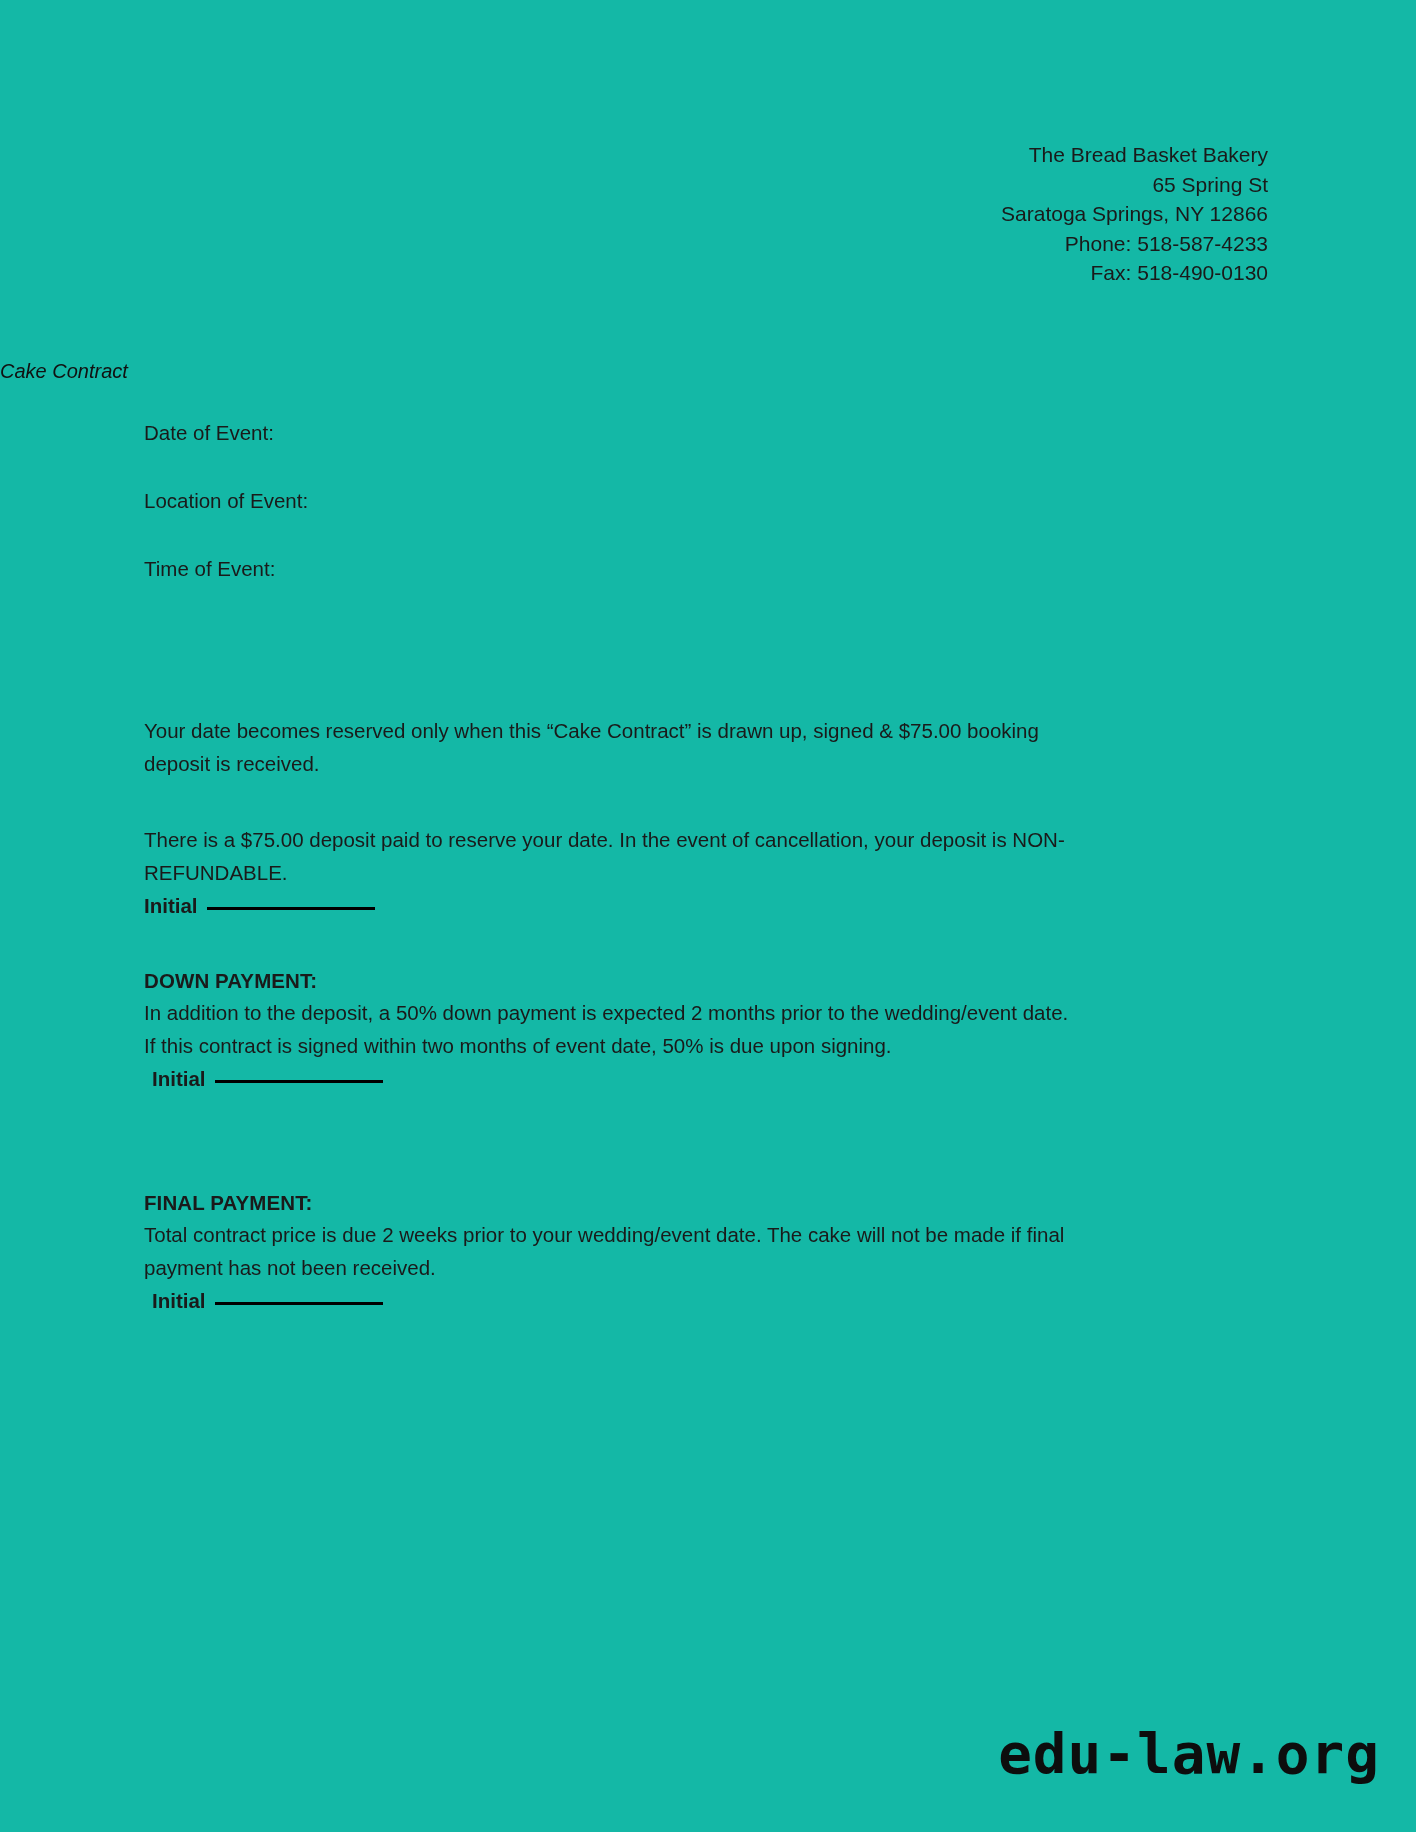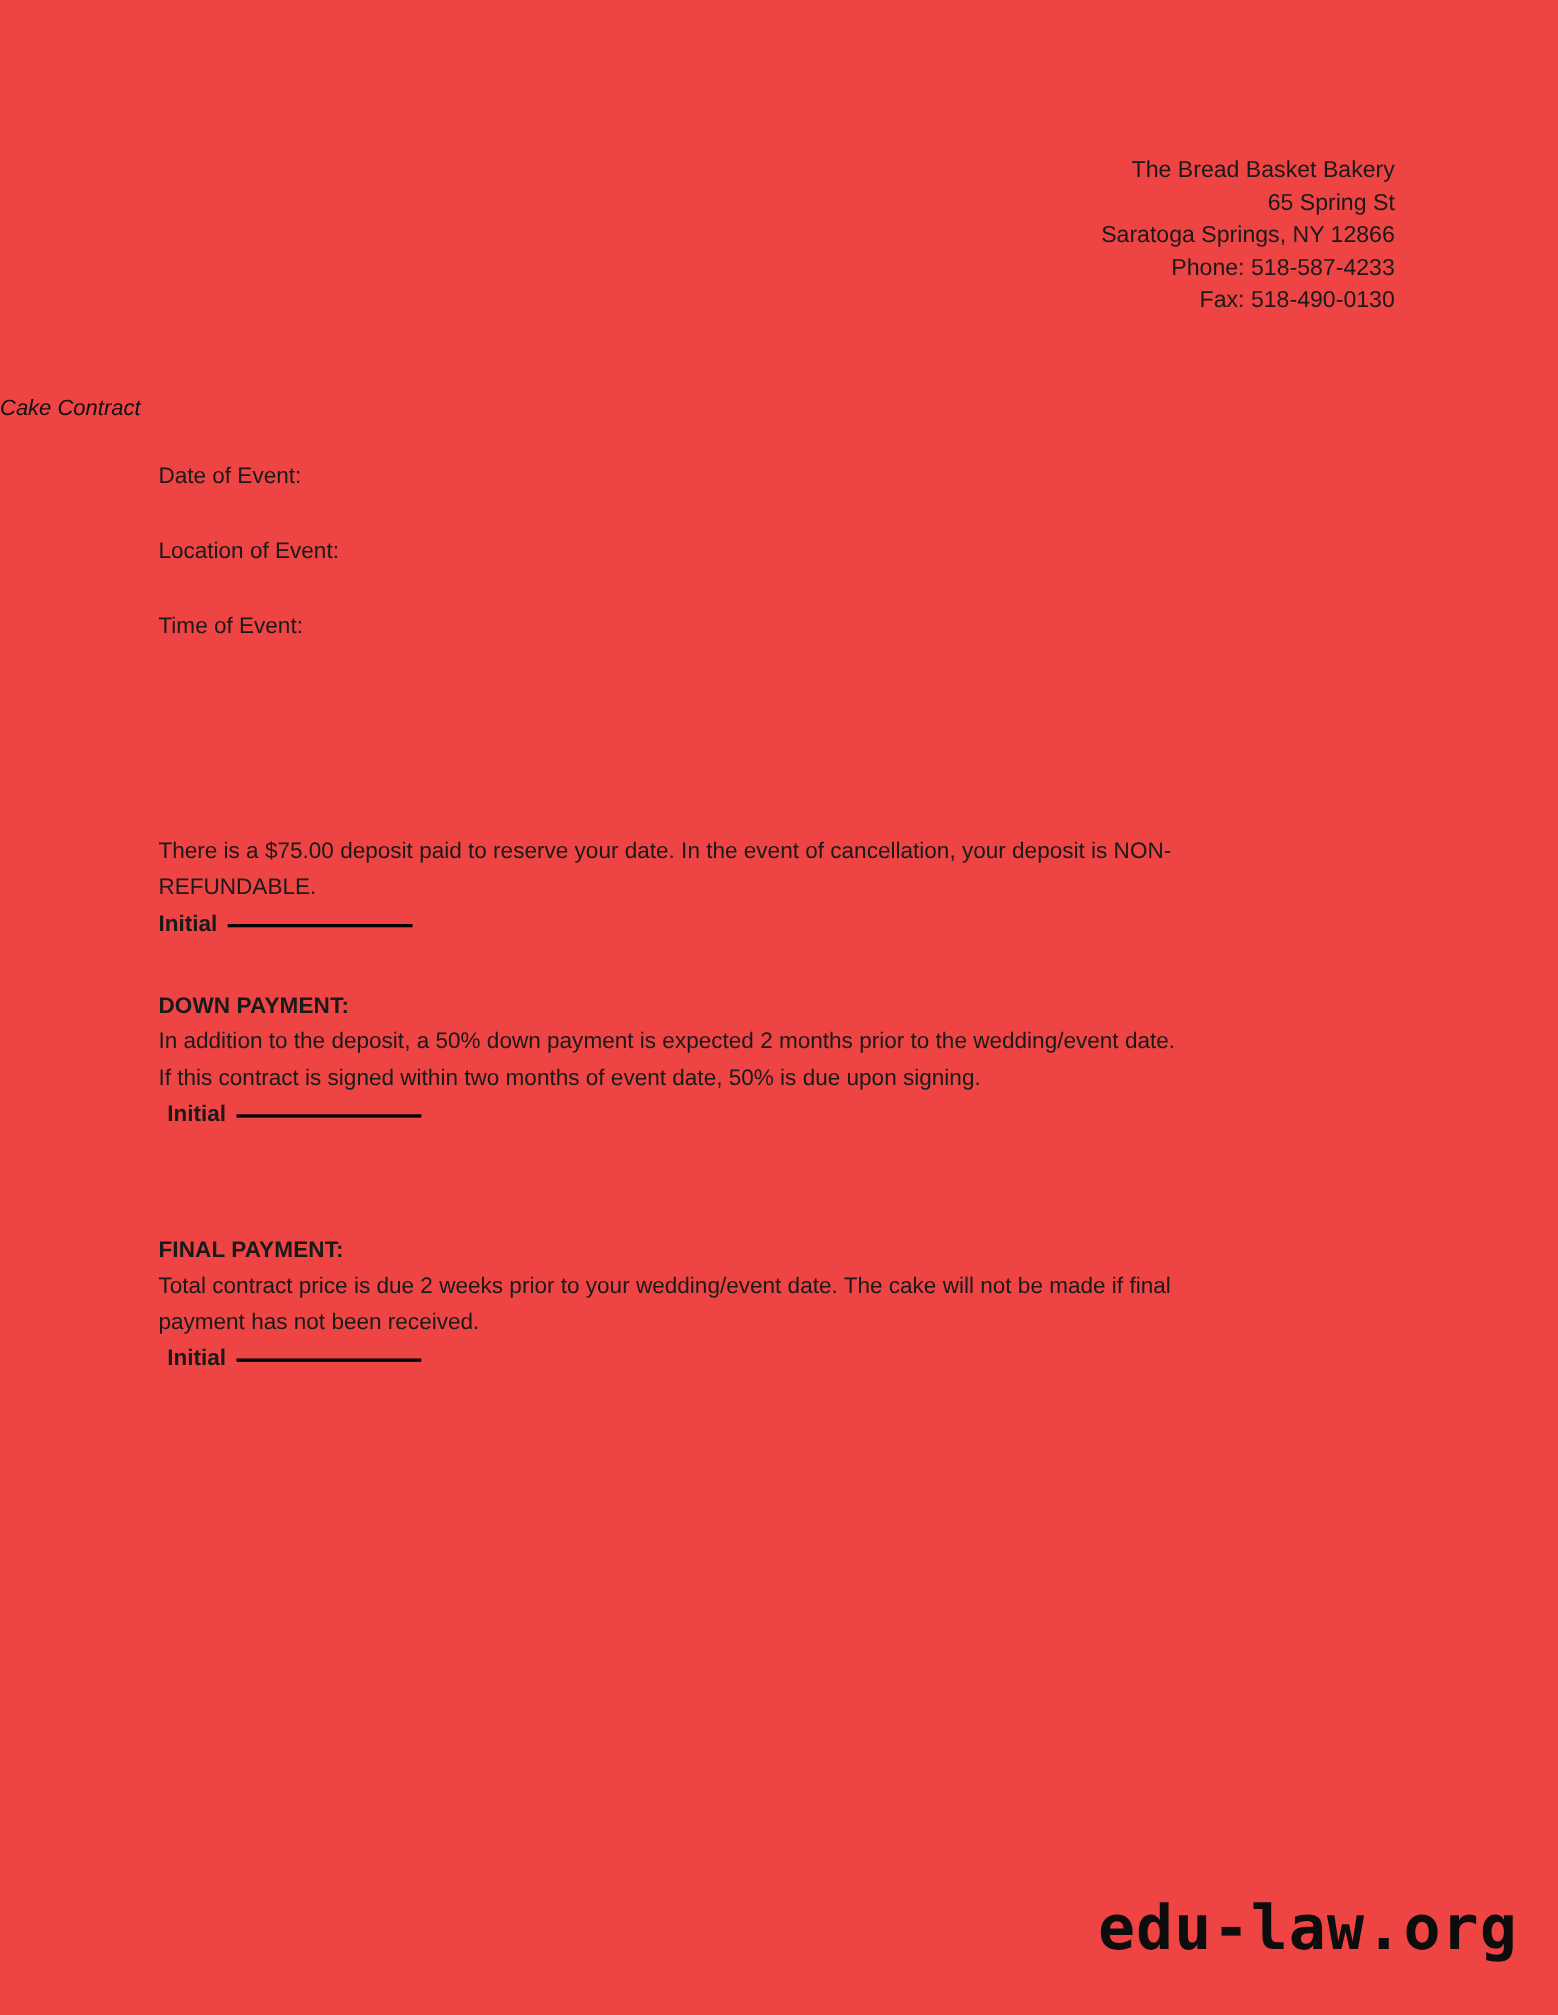--- a/index.html
+++ b/index.html
@@ -4,21 +4,21 @@
 <style>
   html, body {
     margin: 0;
     padding: 0;
     background: #ffffff;
   }
   .page {
     position: relative;
     width: 1416px;
     height: 1832px;
-    background: #ef4444;
+    background: #14b8a6;
     font-family: "Liberation Sans", sans-serif;
     color: #000000;
     overflow: hidden;
   }
 
   
   .letterhead {
     position: absolute;
     top: 140px;
     right: 148px;
@@ -123,20 +123,21 @@
   <div class="doc-title">Cake Contract</div>
 
   <div class="body-col">
 
     <p class="field-line">Date of Event:</p>
     <p class="field-line">Location of Event:</p>
     <p class="field-line">Time of Event:</p>
 
     <div class="gap-lg"></div>
 
+    <p class="para">Your date becomes reserved only when this “Cake Contract” is drawn up, signed &amp; $75.00 booking deposit is received.</p>
 
     <div class="gap-md"></div>
 
     <p class="section-body">There is a $75.00 deposit paid to reserve your date. In the event of cancellation, your deposit is NON-REFUNDABLE.</p>
     <p class="initial-line"><span>Initial</span><span class="initial-rule"></span></p>
 
     <div class="gap-md"></div>
 
     <p class="section-head">DOWN PAYMENT:</p>
     <p class="section-body">In addition to the deposit, a 50% down payment is expected 2 months prior to the wedding/event date. If this contract is signed within two months of event date, 50% is due upon signing.</p>

